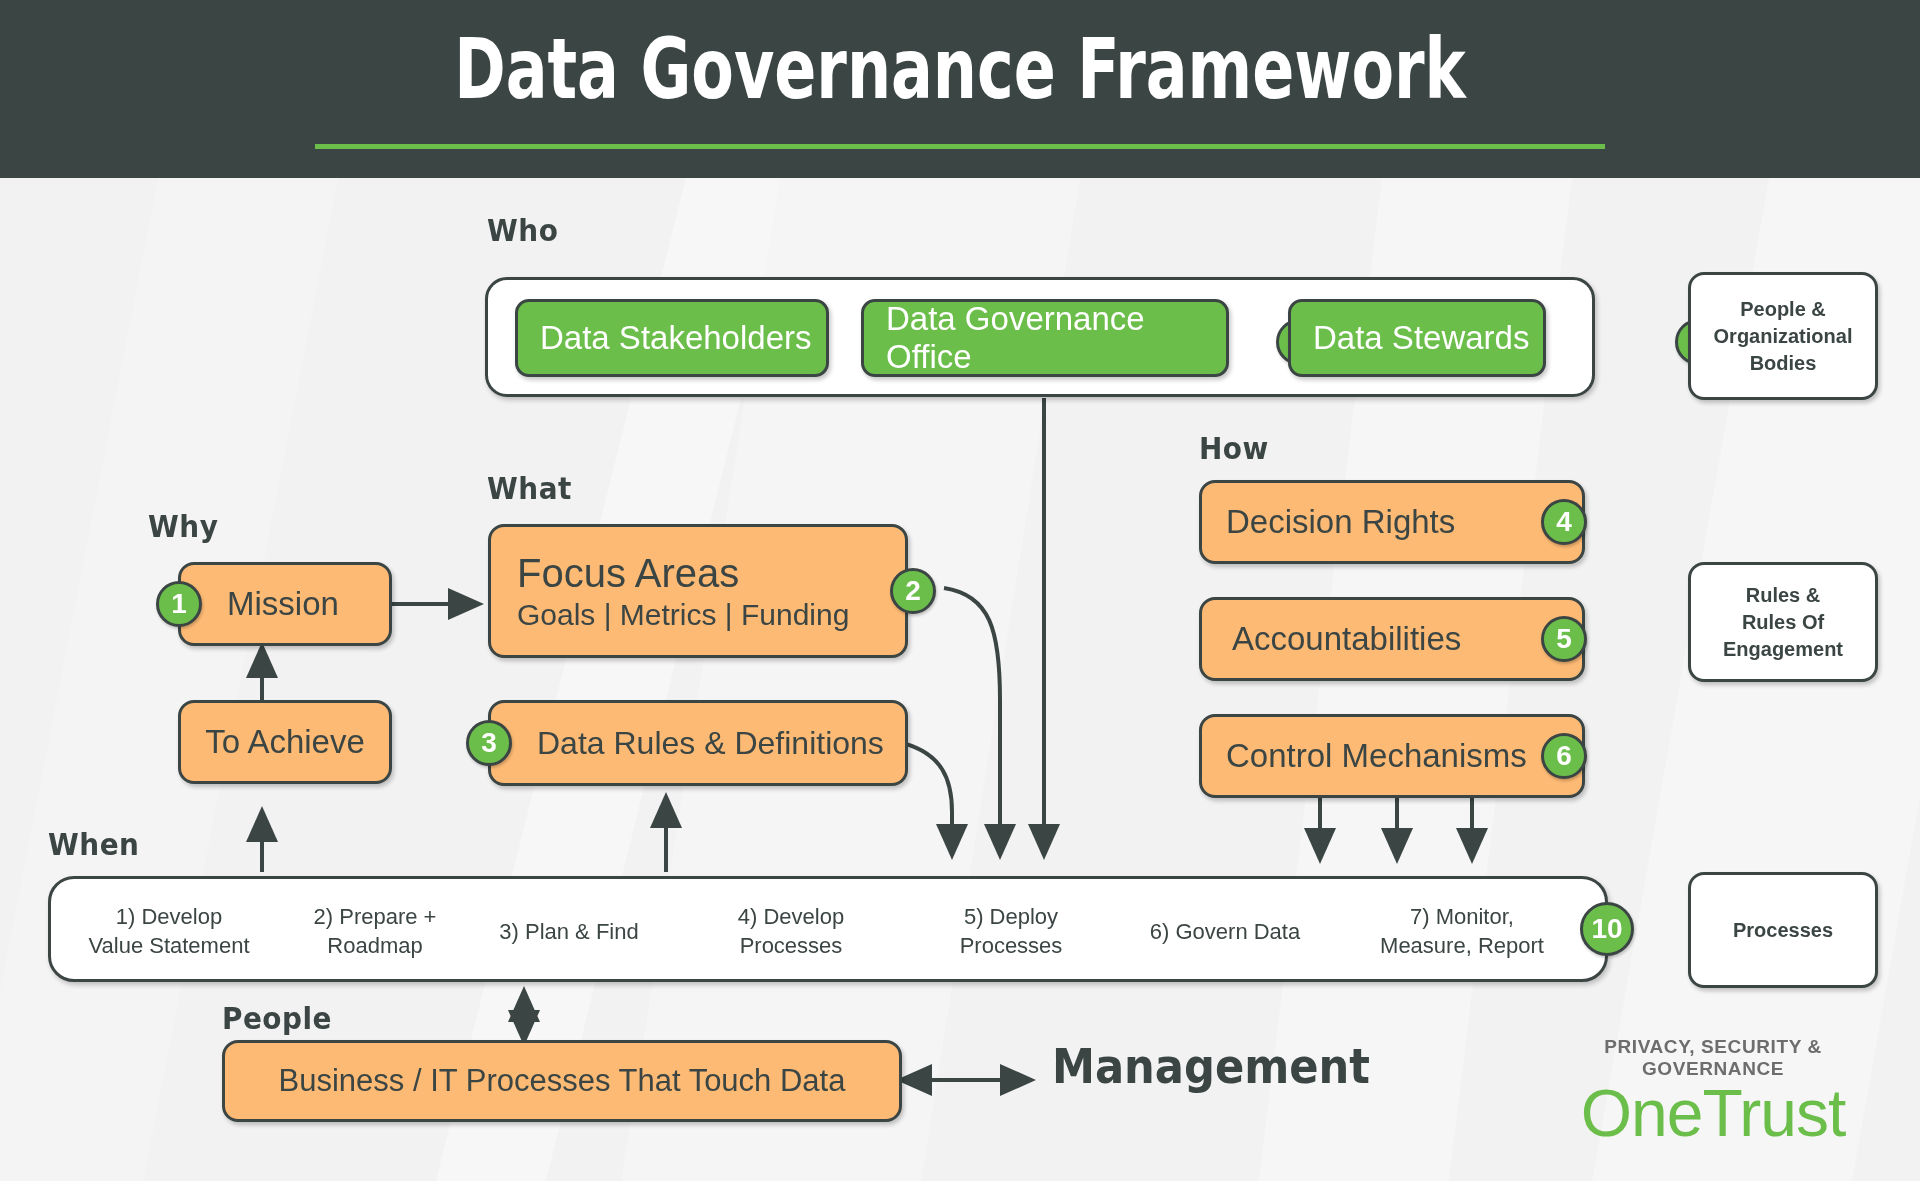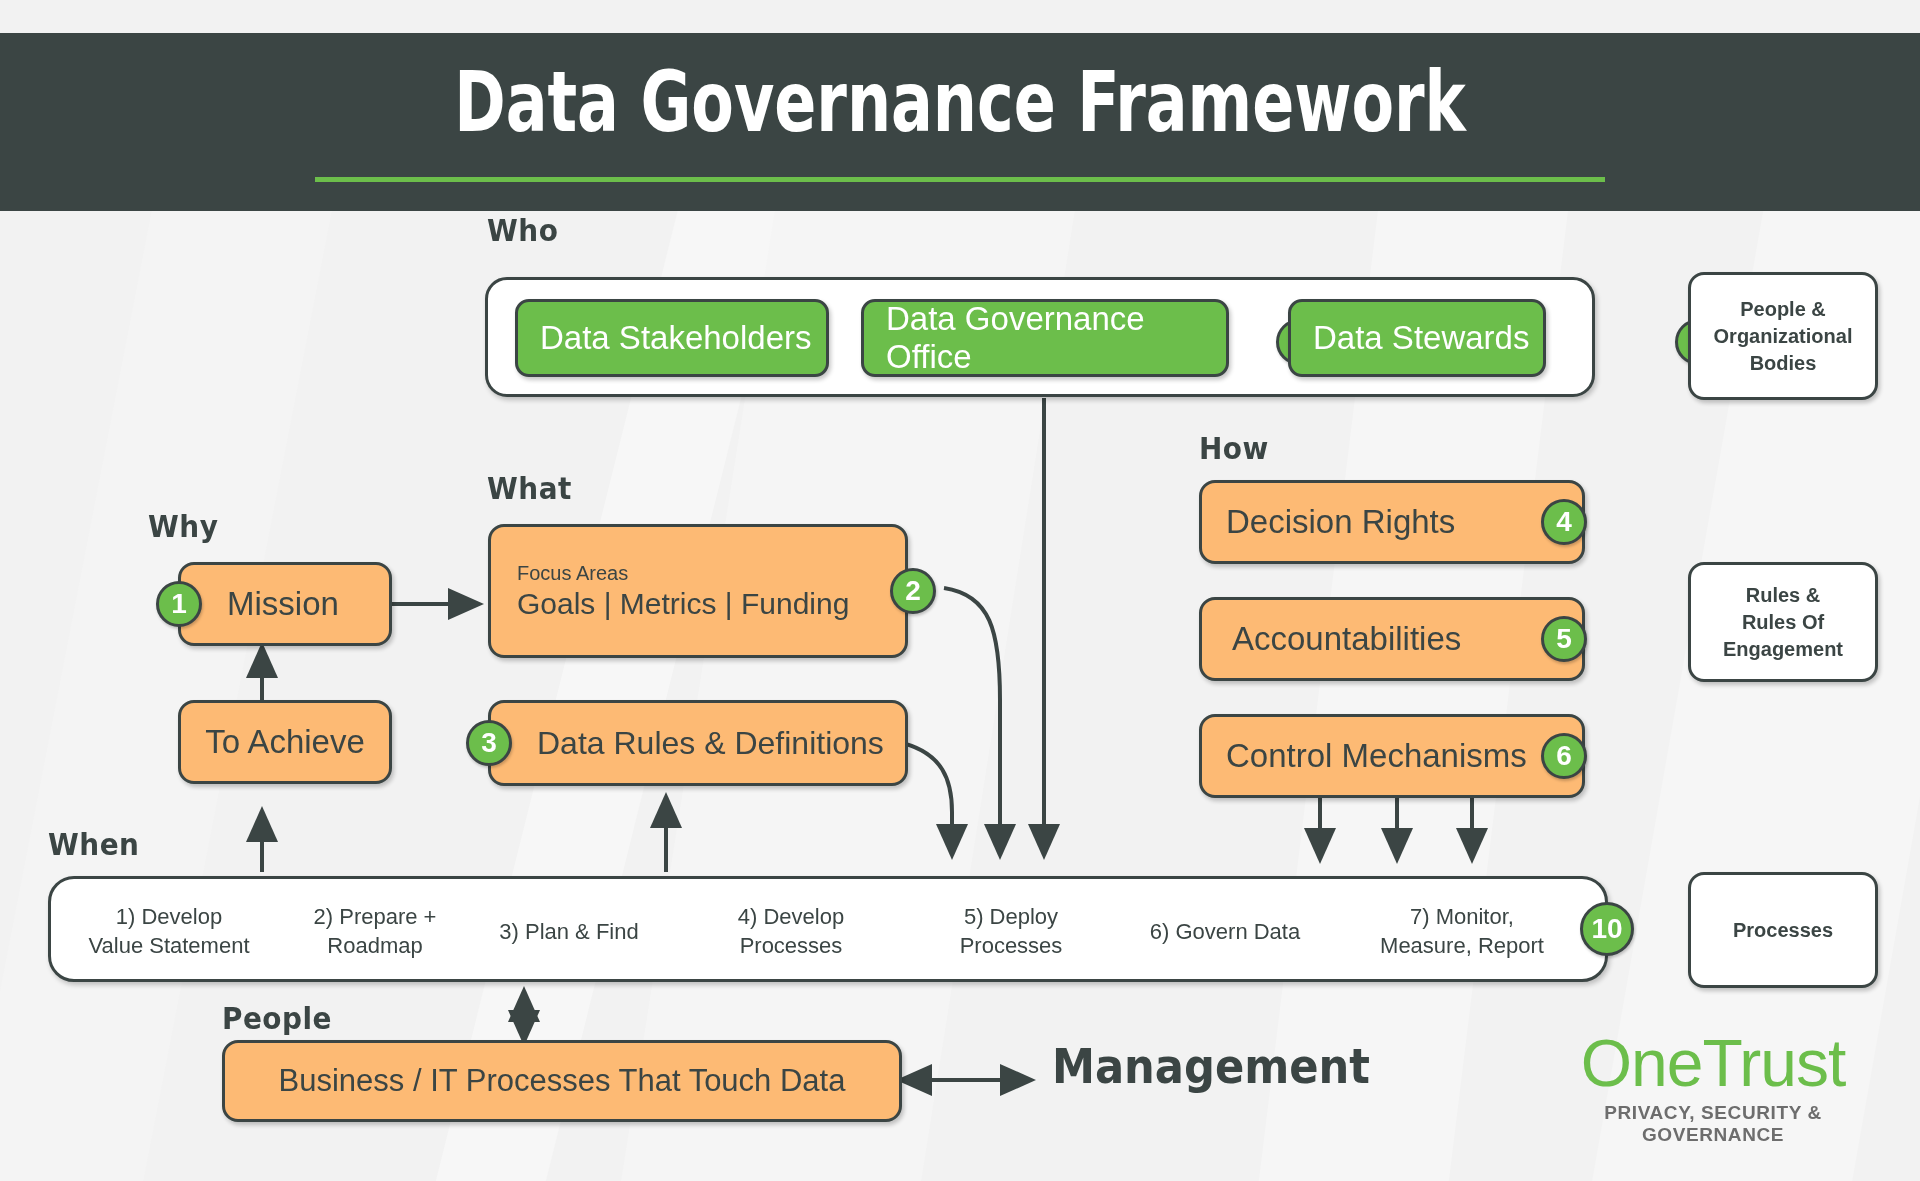--- a/index.html
+++ b/index.html
@@ -16,21 +16,20 @@
   .rb1 { left: 560px; top: 178px; width: 110px; height: 1010px; transform: skewX(-14deg); }
   .rb2 { left: 700px; top: 178px; width: 300px; height: 1010px; transform: skewX(-9deg); background: #f5f5f5; }
   .rb3 { left: 1320px; top: 178px; width: 190px; height: 1010px; transform: skewX(-7deg); background: #f6f6f6; }
   .rb4 { left: 1680px; top: 178px; width: 260px; height: 1010px; transform: skewX(-10deg); background: #f6f6f6; }
   .rb5 { left: 60px;  top: 178px; width: 180px; height: 1010px; transform: skewX(-11deg); background: #f4f4f4; }
 
   
   #header {
     position: absolute; left: 0; top: 0; width: 1920px; height: 178px;
     background: #3b4544;
-    margin-top: 33px;
   }
   #header-title {
     position: absolute; left: 0; top: 20px; width: 1920px;
     text-align: center; color: #ffffff;
     font-size: 84px; font-weight: bold; letter-spacing: 0px;
     font-family: "DejaVu Sans Condensed", "Liberation Sans Narrow", "Liberation Sans", sans-serif;
     transform: scaleX(0.82); transform-origin: center top;
   }
   #header-rule {
     position: absolute; left: 315px; top: 144px; width: 1290px; height: 5px;
@@ -210,21 +209,21 @@
   </div>
   <div class="badge" style="left:156px; top:581px;">1</div>
 
   <div class="node" style="left:178px; top:700px; width:214px; height:84px; justify-content:center; font-size:33px;">
     <span class="lbl" style="text-align:center;">To Achieve</span>
   </div>
 
   <div class="section-label" style="left:487px; top:470px;">What</div>
 
   <div class="node" style="left:488px; top:524px; width:420px; height:134px; padding-left:26px; flex-direction:column; justify-content:center; align-items:flex-start;">
-    <div style="font-size:20px; margin-bottom:2px;">Focus Areas</div>
+    <div style="font-size:40px; margin-bottom:2px;">Focus Areas</div>
     <div style="font-size:30px;">Goals  |  Metrics  |  Funding</div>
   </div>
   <div class="badge" style="left:890px; top:568px;">2</div>
 
   <div class="node" style="left:488px; top:700px; width:420px; height:86px; padding-left:46px; font-size:32px;">
     <span class="lbl">Data Rules &amp; Definitions</span>
   </div>
   <div class="badge" style="left:466px; top:720px;">3</div>
 
   <div class="section-label" style="left:1199px; top:430px;">How</div>
@@ -264,17 +263,17 @@
 
   <div class="section-label" style="left:222px; top:1000px;">People</div>
 
   <div class="node" style="left:222px; top:1040px; width:680px; height:82px; justify-content:center; font-size:31px;">
     <span class="lbl" style="text-align:center;">Business / IT Processes That Touch Data</span>
   </div>
 
   <div id="management">Management</div>
 
   <div id="logo">
+    <div id="logo-tag">PRIVACY, SECURITY &amp; GOVERNANCE</div>
     <div id="logo-word"><span>One</span><span class="bold">Trust</span></div>
-    <div id="logo-tag">PRIVACY, SECURITY &amp; GOVERNANCE</div>
   </div>
 
 </div>
 
 </body></html>

